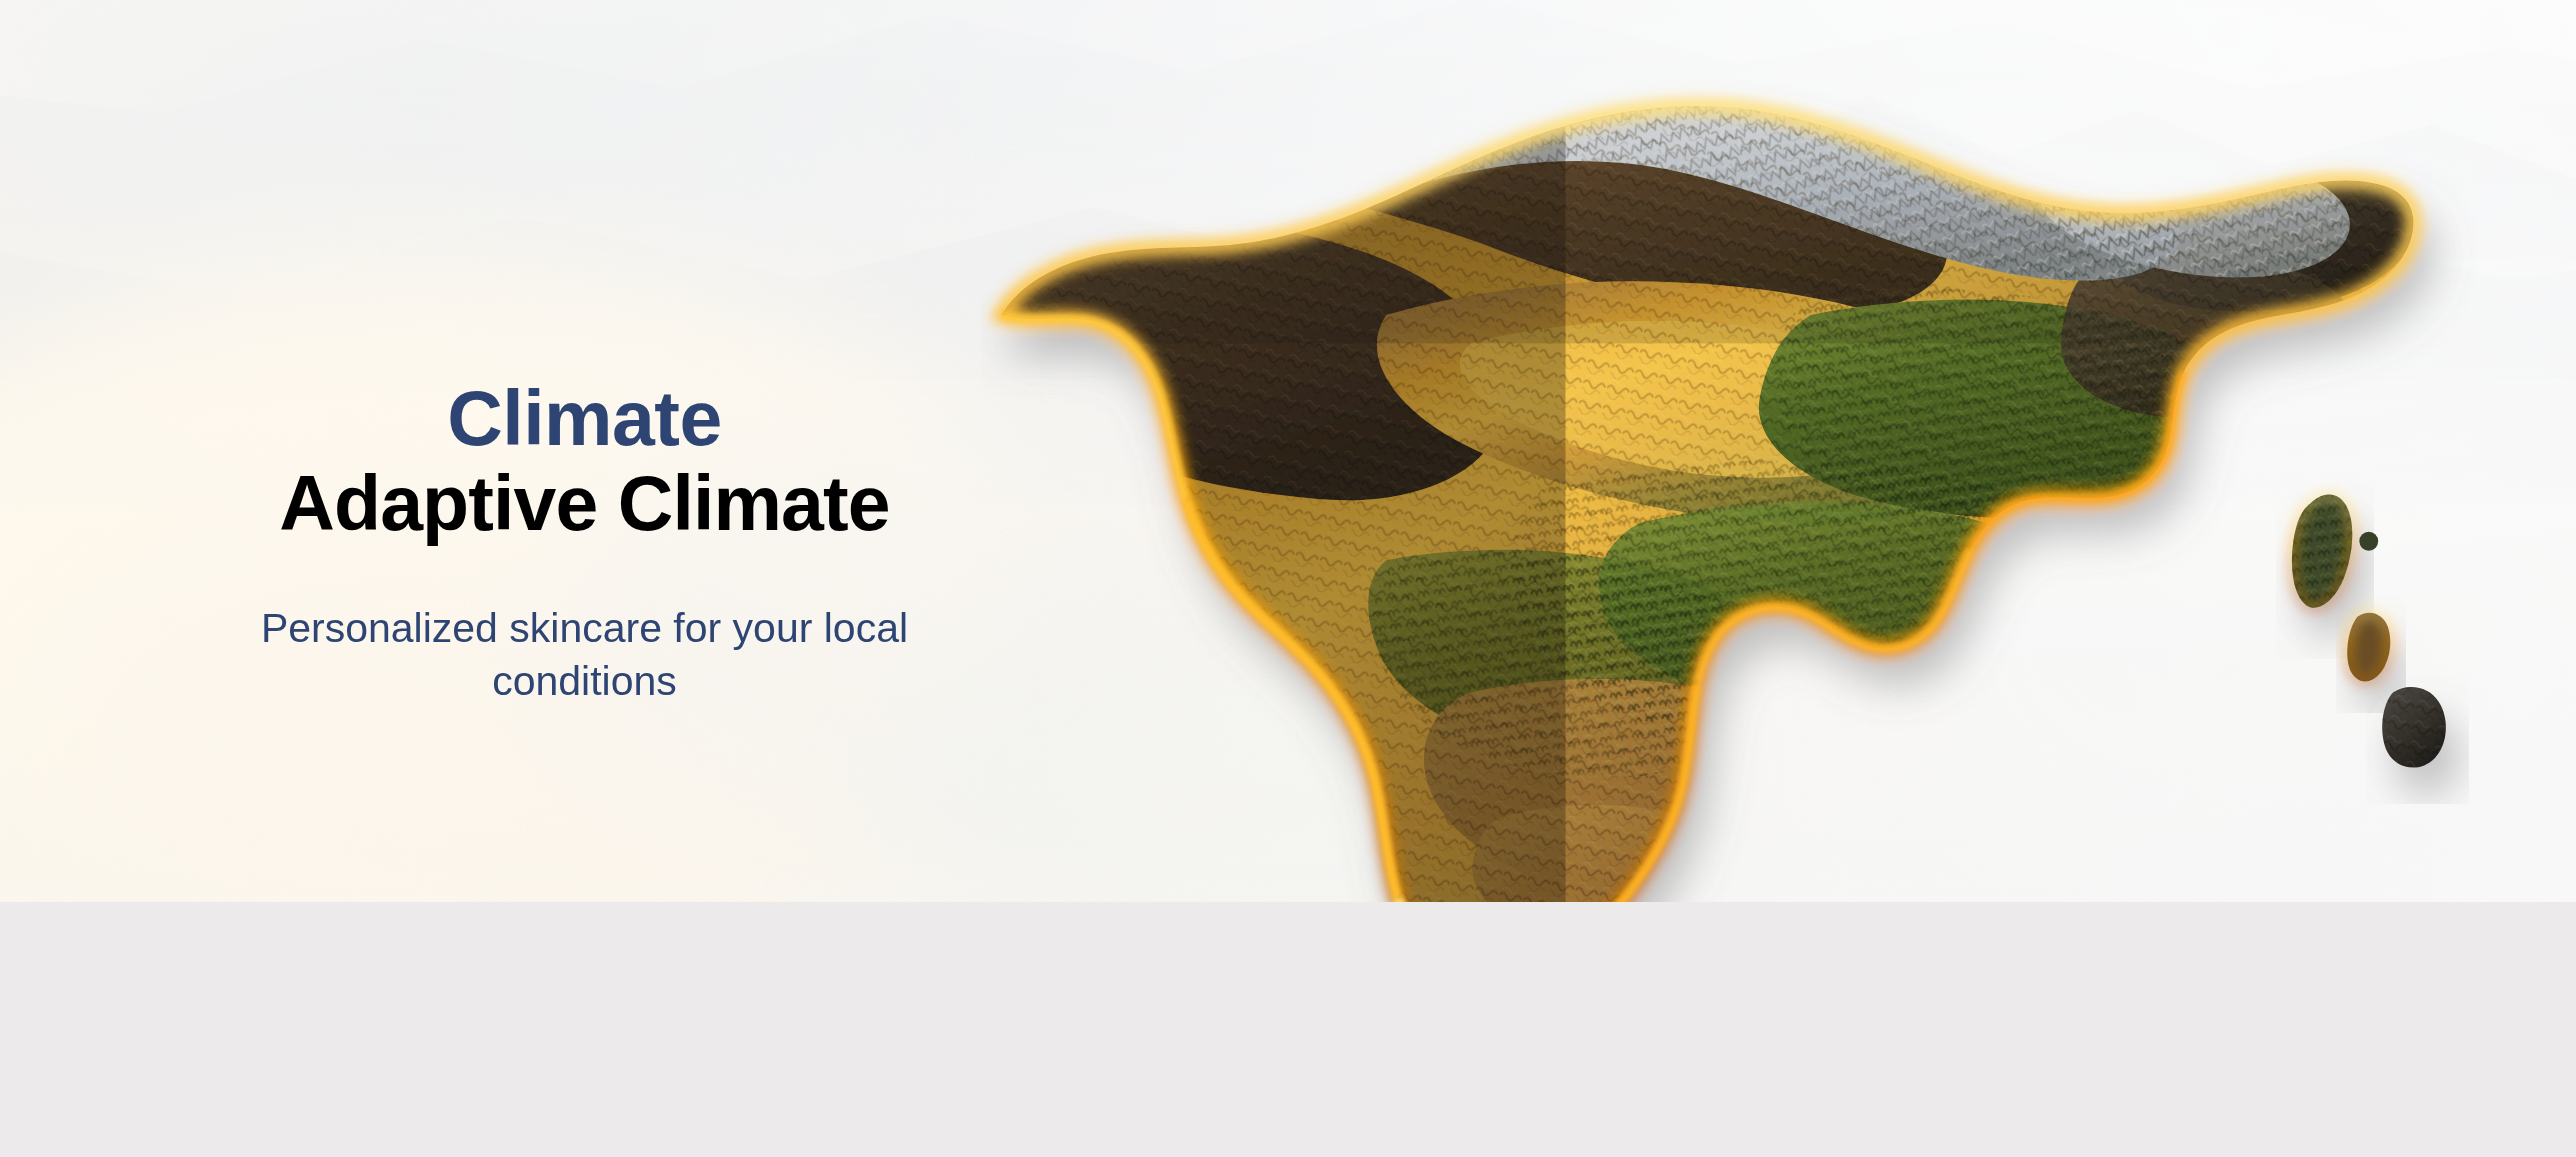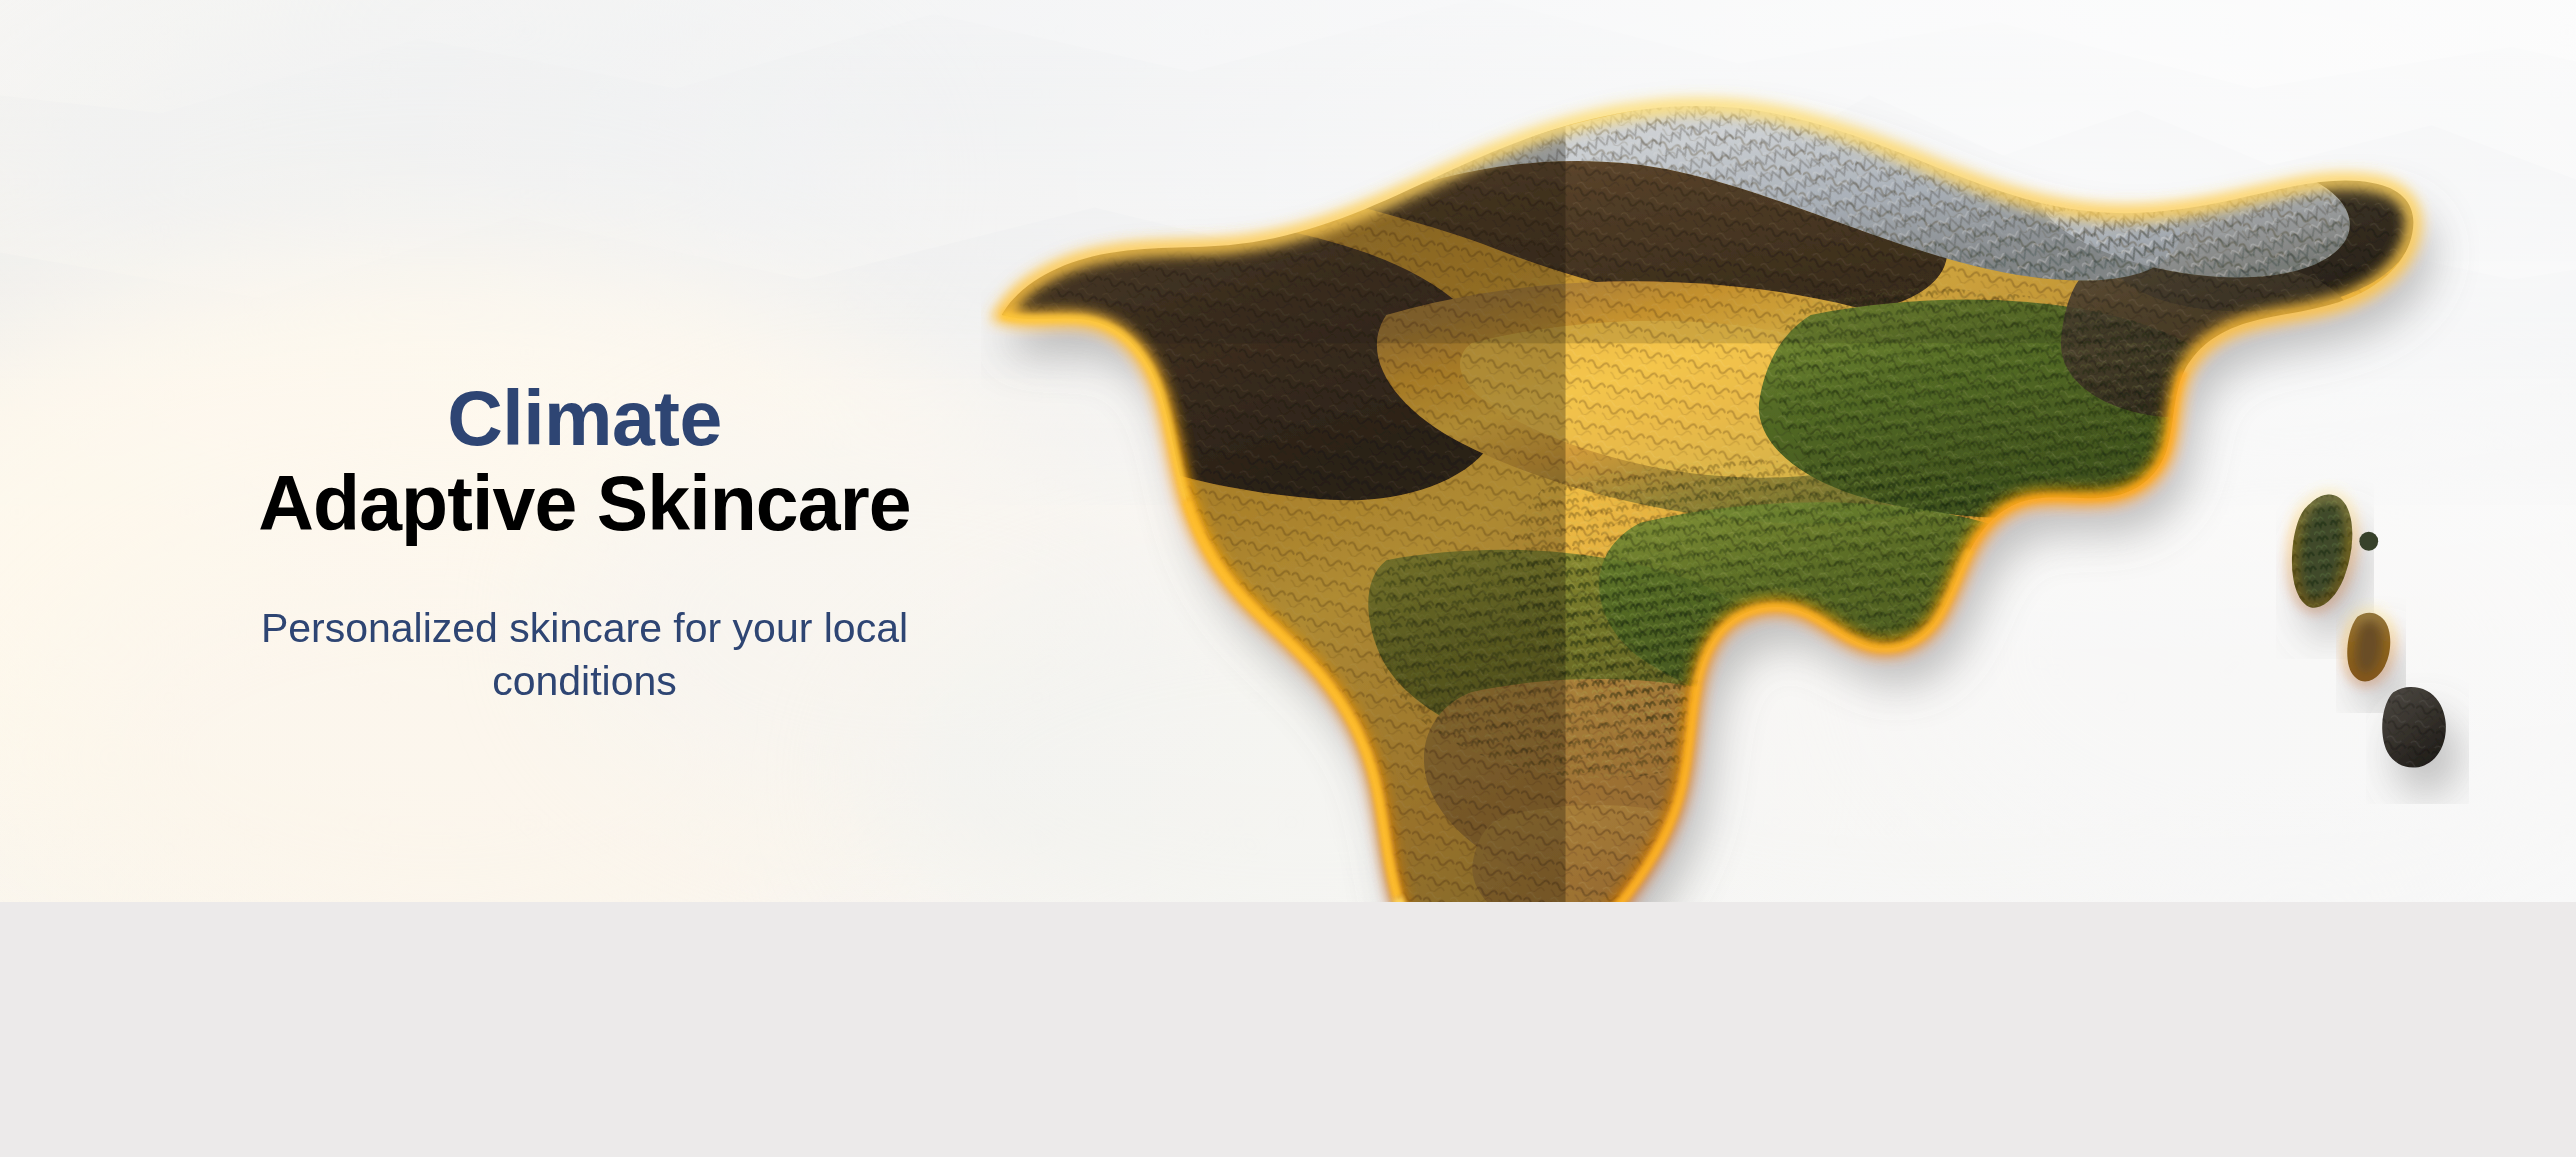--- a/index.html
+++ b/index.html
@@ -119,21 +119,21 @@
     <div class="blob b3"></div>
     <div class="blob b4"></div>
     <div class="blob b5"></div>
     <div class="blob b7"></div>
     <div class="grain"></div>
     <div class="veil"></div>
   </div>
 
   <div class="copy">
     <h1 class="h-line1" style="color:#2e4573;">Climate</h1>
-    <h1 class="h-line2" style="color:#000000;">Adaptive Skincare</h1>
+    <h1 class="h-line2" style="color:#000000;">Adaptive Climate</h1>
     <p class="subtitle" style="color:#2e4573;">Personalized skincare for your local conditions</p>
   </div>
 
   <div class="map-wrap">
     <svg viewBox="0 0 1660 1160" xmlns="http://www.w3.org/2000/svg" aria-hidden="true">
       <defs>
 
         <linearGradient id="gDesert" x1="0.15" y1="0.1" x2="0.8" y2="0.9">
           <stop offset="0%" stop-color="#b98a49"></stop>
           <stop offset="18%" stop-color="#e0a23a"></stop>

